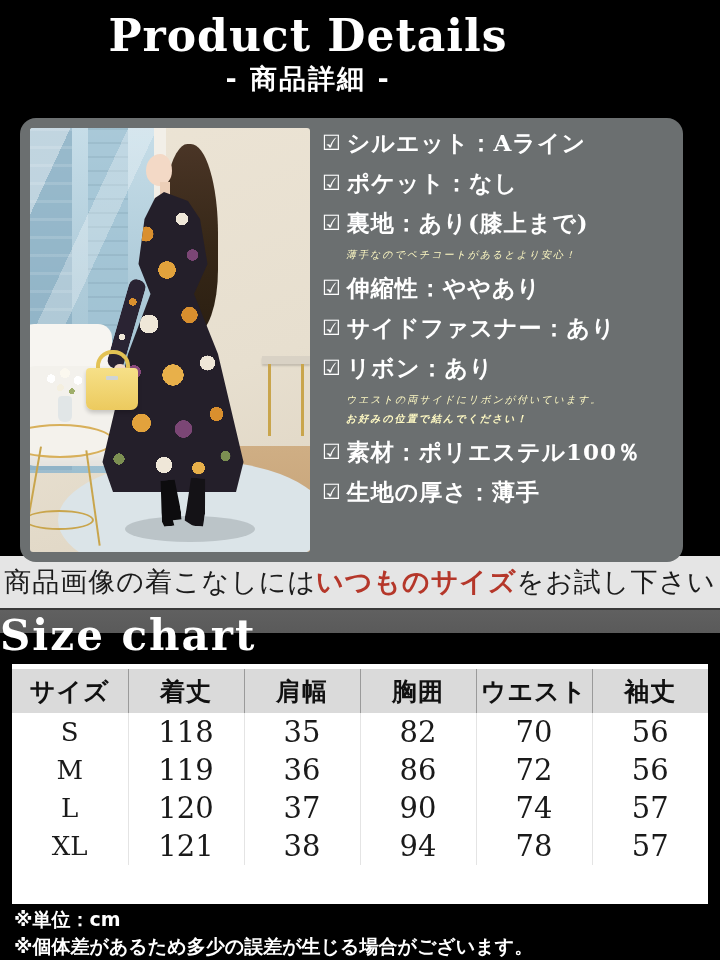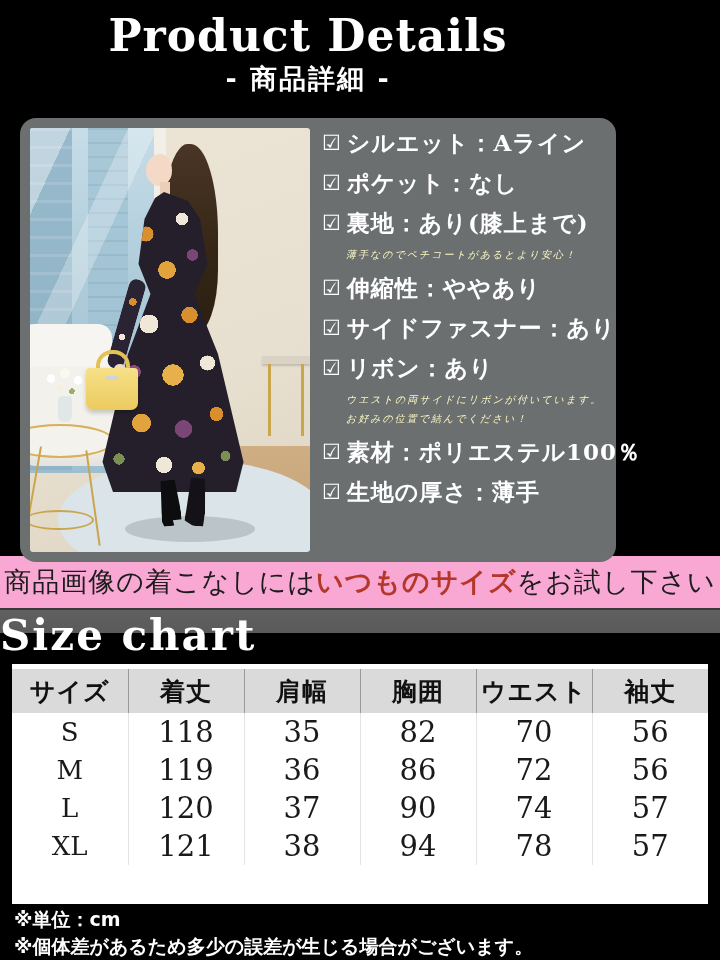--- a/index.html
+++ b/index.html
@@ -15,21 +15,21 @@
   .header { position:absolute; top:0; left:0; width:616px; height:112px; text-align:center; }
   .header .title-en {
     margin-top:10px; color:#fff; font-size:44px; font-weight:bold; letter-spacing:1px; line-height:52px;
   }
   .header .title-ja {
     color:#fff; font-size:27px; font-weight:bold; letter-spacing:2px; line-height:34px;
   }
 
   
   .panel {
-    position:absolute; left:20px; top:118px; width:596px; height:444px;
+    position:absolute; left:20px; top:118px; width:663px; height:444px;
     background:#6b6f70; border-radius:16px; z-index:2;
   }
 
   
   .photo {
     position:absolute; left:10px; top:10px; width:280px; height:424px;
     background:linear-gradient(160deg,#ece4d5 0%,#e7dfcf 60%,#ded4c2 100%);
     overflow:hidden; border-radius:3px;
   }
   .photo * { position:absolute; }
@@ -111,21 +111,21 @@
 
   
   .features { position:absolute; left:302px; top:10px; width:372px; }
   .feat { color:#fff; font-size:23px; font-weight:bold; letter-spacing:1px; line-height:30px; margin-bottom:9px;
     white-space:nowrap; }
   .feat .cb { font-weight:normal; font-size:21px; margin-right:5px; position:relative; top:-1px; }
   .feat-note { color:#fef9c3; font-size:10px; font-style:italic; letter-spacing:2px; line-height:22px;
     margin:-4px 0 7px 24px; font-weight:normal; white-space:nowrap; }
 
   
-  .fit-strip { position:absolute; left:0; top:556px; width:720px; height:52px; background:#f9a8d4; z-index:1;
+  .fit-strip { position:absolute; left:0; top:556px; width:720px; height:52px; background:#e5e5e5; z-index:1;
     display:flex; align-items:center; justify-content:center; }
   .fit-strip .txt { font-size:27px; color:#1c1c1c; letter-spacing:1px; white-space:nowrap; }
   .fit-strip .hl { color:#b5372a; font-weight:bold; }
 
   
   .band { position:absolute; left:0; top:608px; width:720px; height:54px;
     background:linear-gradient(180deg,#606060 0%,#5a5a5a 44%,#000 44%,#000 100%);
     border-top:2px solid #3a3a3a; }
   .band .band-title { color:#fff; font-size:42px; font-weight:bold; letter-spacing:2px;
     line-height:52px; }
@@ -192,21 +192,21 @@
 
   <div class="features">
     <div class="feat"><span class="cb">☑</span><span>シルエット：Aライン</span></div>
     <div class="feat"><span class="cb">☑</span><span>ポケット：なし</span></div>
     <div class="feat"><span class="cb">☑</span><span>裏地：あり(膝上まで)</span></div>
     <div class="feat-note">薄手なのでペチコートがあるとより安心！</div>
     <div class="feat"><span class="cb">☑</span><span>伸縮性：ややあり</span></div>
     <div class="feat"><span class="cb">☑</span><span>サイドファスナー：あり</span></div>
     <div class="feat"><span class="cb">☑</span><span>リボン：あり</span></div>
     <div class="feat-note">ウエストの両サイドにリボンが付いています。</div>
-    <div class="feat-note" style="margin-top:-10px;">お好みの位置で結んでください！</div>
+    <div class="feat-note" style="margin-top:-10px;font-weight:bold;">お好みの位置で結んでください！</div>
     <div class="feat"><span class="cb">☑</span><span>素材：ポリエステル100％</span></div>
     <div class="feat"><span class="cb">☑</span><span>生地の厚さ：薄手</span></div>
   </div>
 </div>
 
 <div class="fit-strip">
   <div class="txt"><span>商品画像の着こなしには</span><span class="hl">いつものサイズ</span><span>をお試し下さい</span></div>
 </div>
 
 <div class="band">

